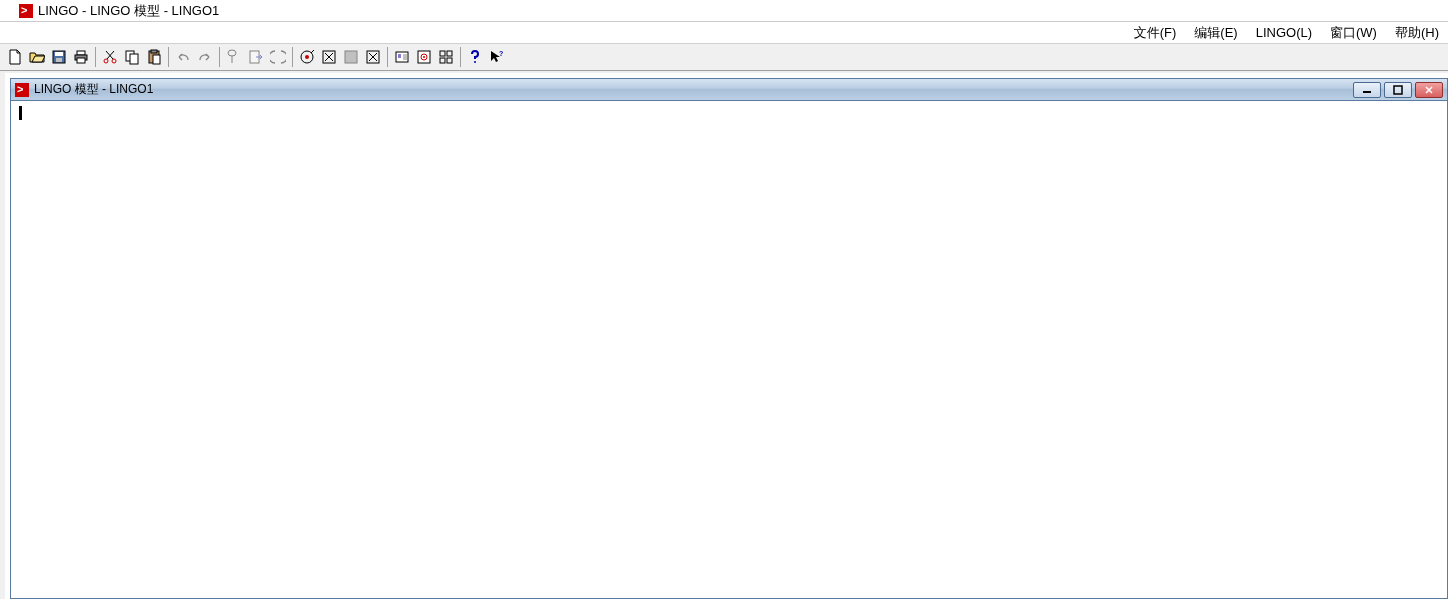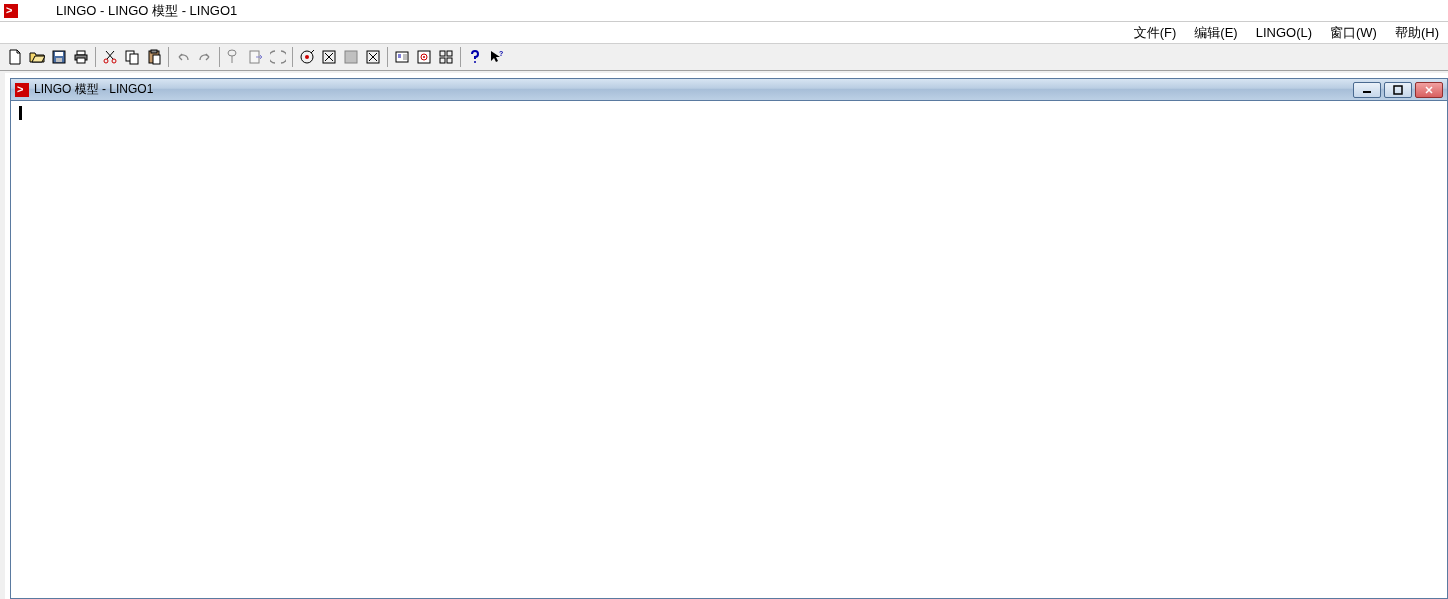--- a/index.html
+++ b/index.html
@@ -1,21 +1,21 @@
 <!DOCTYPE html>
 <html><head>
 <meta charset="utf-8">
 <style>
   * { margin: 0; padding: 0; box-sizing: border-box; font-family: "Microsoft YaHei", SimSun, Arial, sans-serif; }
   body { width: 1448px; height: 599px; background: #f0f0f0; font-size: 12px; overflow: hidden; }
 
   
   .main-titlebar {
     height: 22px; display: flex; align-items: center; background: #fff;
-    border-bottom: 1px solid #ccc; padding-left: 4px; gap: 33px;
+    border-bottom: 1px solid #ccc; padding-left: 19px;
   }
   .main-titlebar .app-icon {
     width: 14px; height: 14px; background: #c00; position: relative; margin-right: 5px;
   }
   .main-titlebar .app-icon::after {
     content: ">"; color: #fff; font-weight: bold; position: absolute;
     top: 0px; left: 2px; font-size: 11px;
   }
   .main-titlebar span { font-size: 13px; color: #000; }
 

